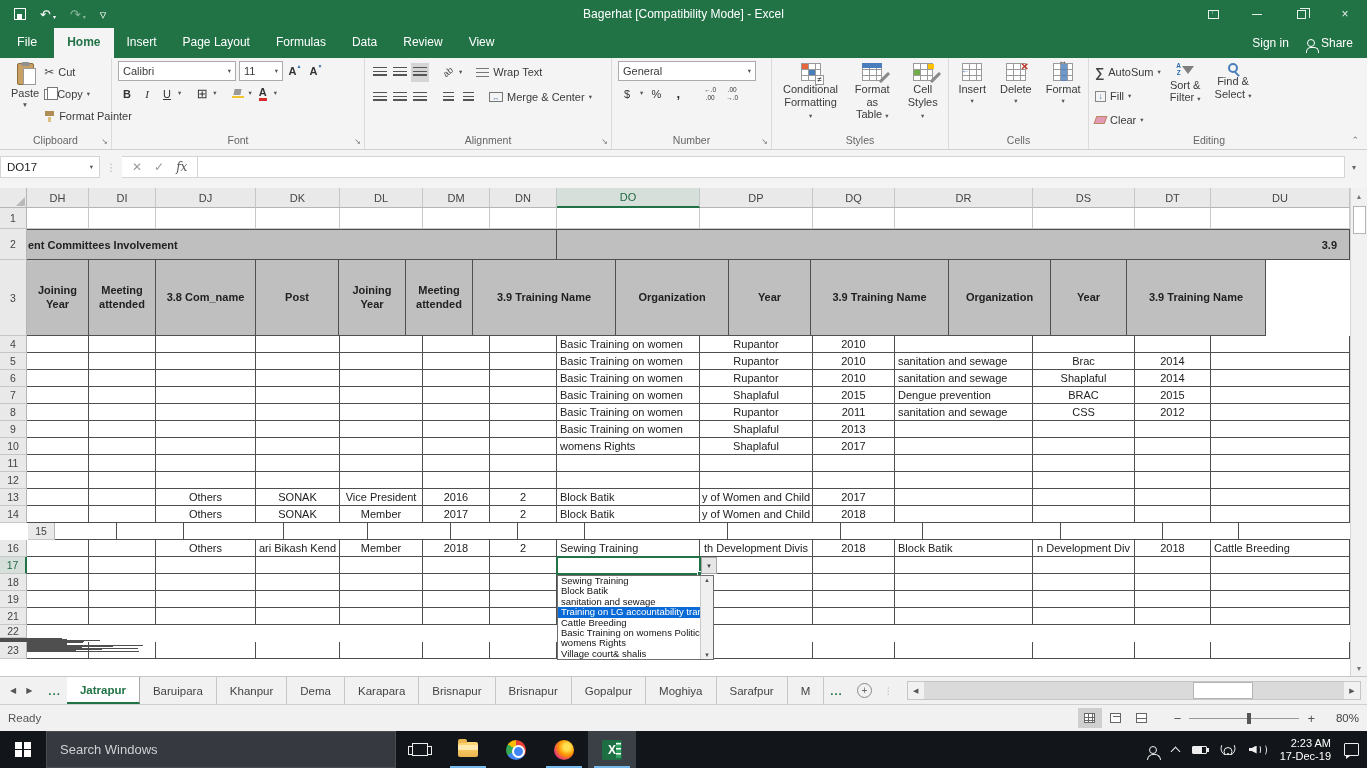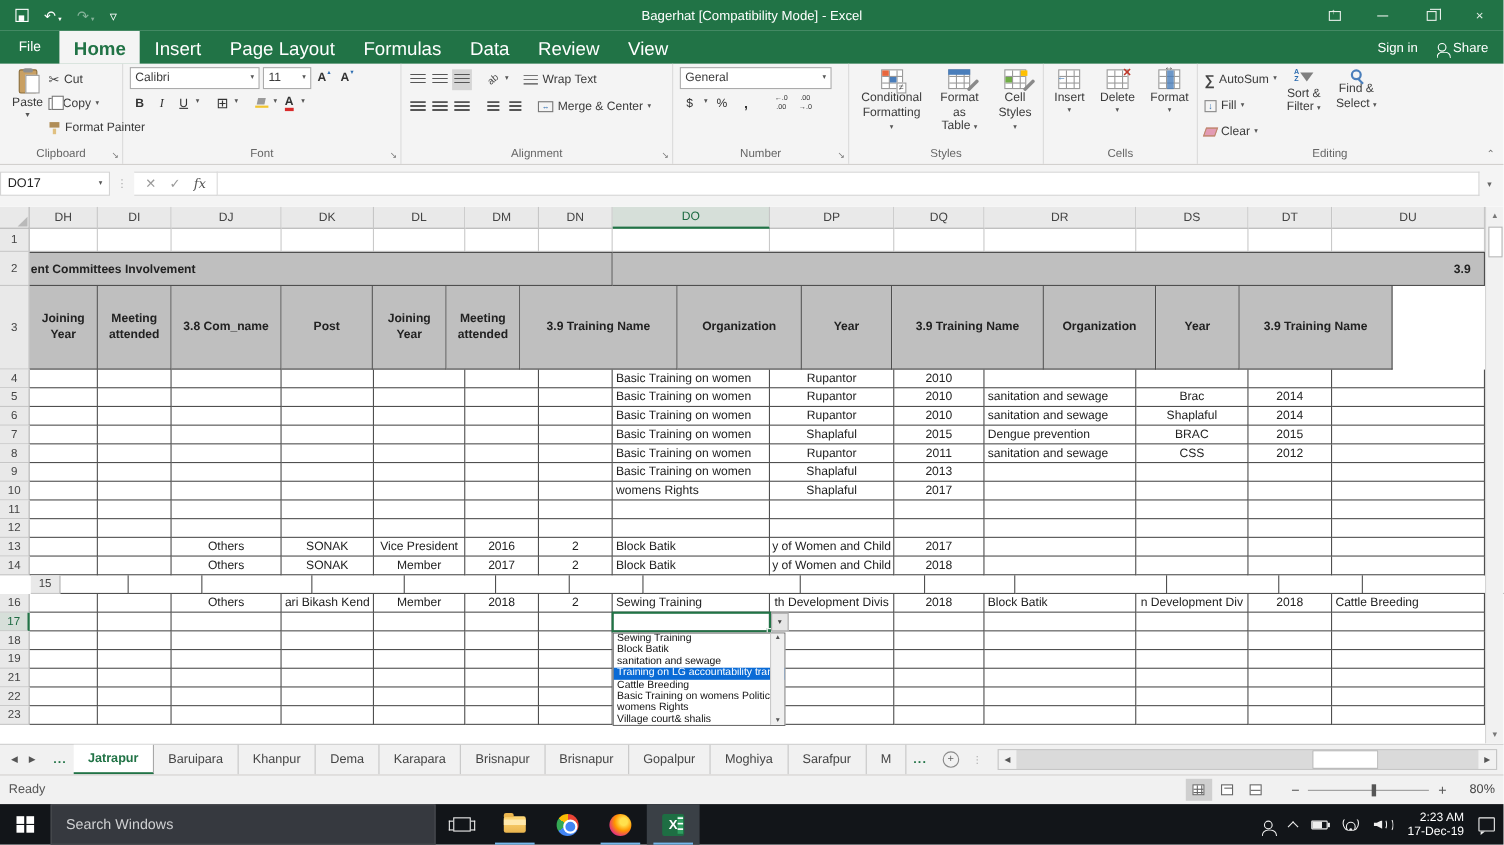--- a/index.html
+++ b/index.html
@@ -20,21 +20,21 @@
   .winbtn { width:44px; height:28px; display:flex; align-items:center; justify-content:center; color:#e8f0ea; font-size:12px; }
   .ico-min { width:10px; height:1px; background:#e8f0ea; display:inline-block; }
   .ico-restore { width:9px; height:9px; border:1px solid #e8f0ea; position:relative; display:inline-block; }
   .ico-restore:before { content:""; position:absolute; left:2px; top:-3px; width:9px; height:9px; border:1px solid #e8f0ea; border-left:none; border-bottom:none; }
   .ico-ribopt { width:11px; height:9px; border:1px solid #e8f0ea; position:relative; display:inline-block; }
   .ico-ribopt:after { content:"↑"; position:absolute; top:-3px; left:2px; font-size:7px; }
 
   
   .tabsrow { height:30px; background:#217346; display:flex; align-items:stretch; color:#fff; flex:none; }
   .filetab { padding:7px 17px 0; font-size:12.5px; }
-  .rtab { padding:7px 13px 0; font-size:17px; }
+  .rtab { padding:7px 13px 0; font-size:12px; }
   .rtab.active { background:#f4f4f4; color:#217346; font-weight:bold; }
   .tellme { display:flex; align-items:center; gap:6px; padding:0 12px; color:#dcebe2; font-size:12px; }
   .bulb { width:9px; height:9px; border:1.2px solid #dcebe2; border-radius:50%; position:relative; }
   .bulb:after { content:""; position:absolute; left:2.5px; bottom:-3px; width:2px; height:3px; background:#dcebe2; }
   .tabsrow-right { margin-left:auto; display:flex; align-items:center; gap:18px; padding-right:14px; font-size:12px; }
   .share-box { display:flex; align-items:center; gap:6px; }
   .person-ico { width:8px; height:8px; border:1.2px solid #fff; border-radius:50%; position:relative; }
   .person-ico:after { content:""; position:absolute; left:-2px; top:7px; width:11px; height:5px; border:1.2px solid #fff; border-bottom:none; border-radius:5px 5px 0 0; }
 
   
@@ -863,21 +863,21 @@
           <div class="cell dark ac" style="width: 67px;"></div>
           <div class="cell dark ac" style="width: 67px;"></div>
           <div class="cell dark al" style="width: 143px;"></div>
           <div class="cell dark ac" style="width: 113px;"></div>
           <div class="cell dark ac" style="width: 82px;"></div>
           <div class="cell dark al" style="width: 138px;"></div>
           <div class="cell dark ac" style="width: 102px;"></div>
           <div class="cell dark ac" style="width: 76px;"></div>
           <div class="cell dark al" style="width: 139px;"></div>
         </div>
-        <div class="grow2" style="height: 17px;">
+        <div class="grow2" style="height: 17px; flex-direction: column;">
           <div class="rowh">22</div>
           <div class="cell dark ac" style="width: 62px;"></div>
           <div class="cell dark ac" style="width: 67px;"></div>
           <div class="cell dark ac" style="width: 100px;"></div>
           <div class="cell dark ac" style="width: 84px;"></div>
           <div class="cell dark ac" style="width: 83px;"></div>
           <div class="cell dark ac" style="width: 67px;"></div>
           <div class="cell dark ac" style="width: 67px;"></div>
           <div class="cell dark al" style="width: 143px;"></div>
           <div class="cell dark ac" style="width: 113px;"></div>

